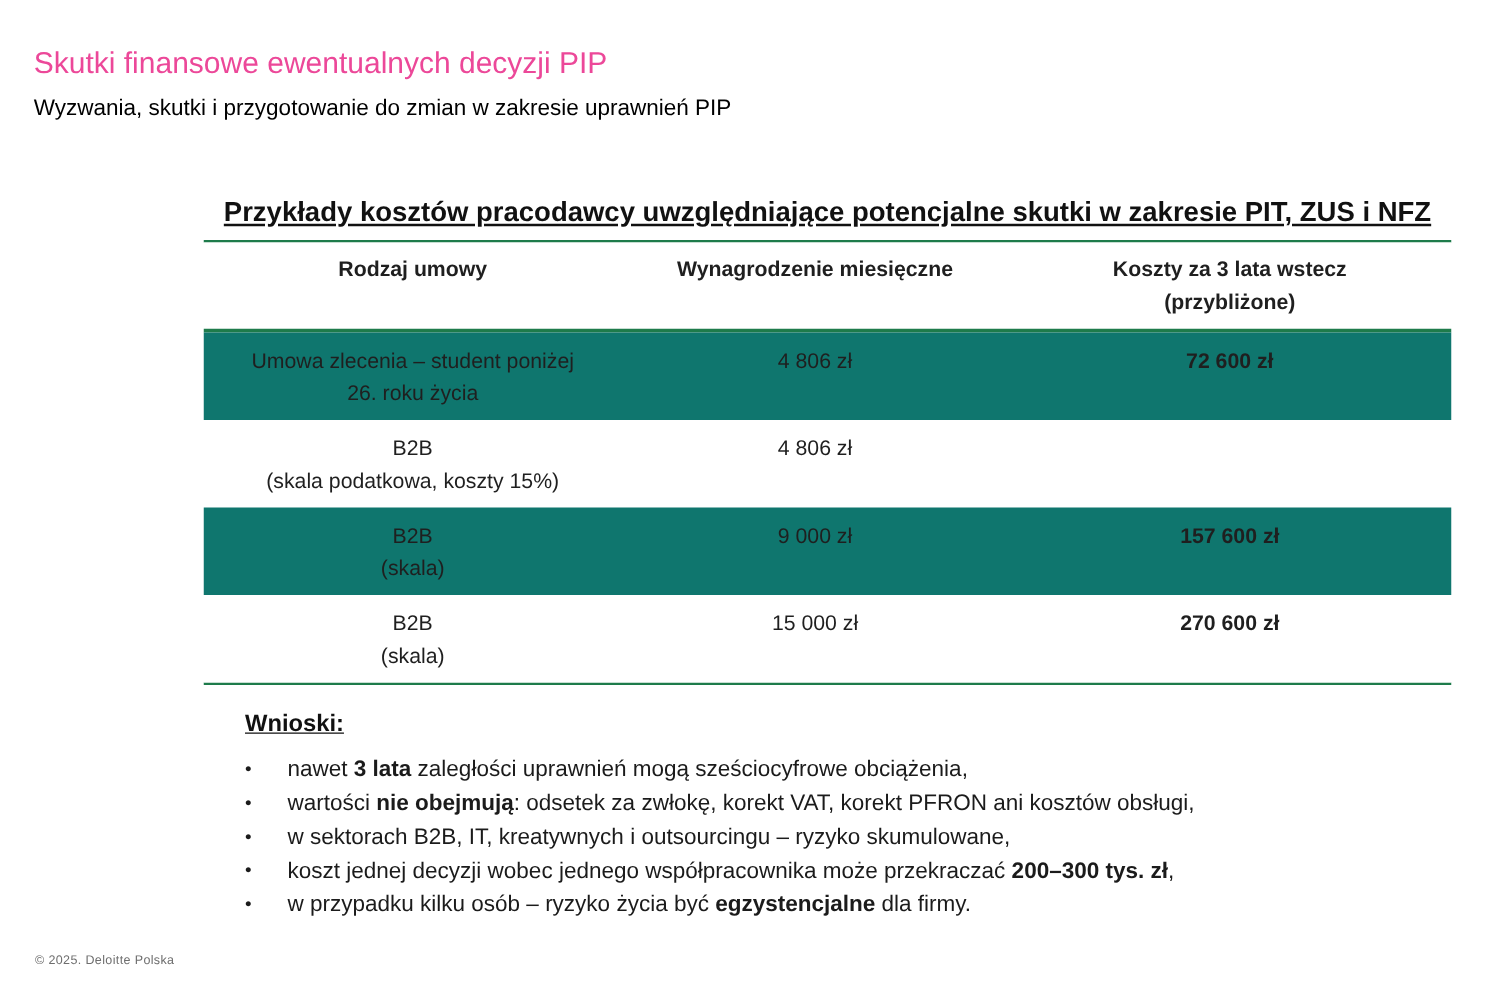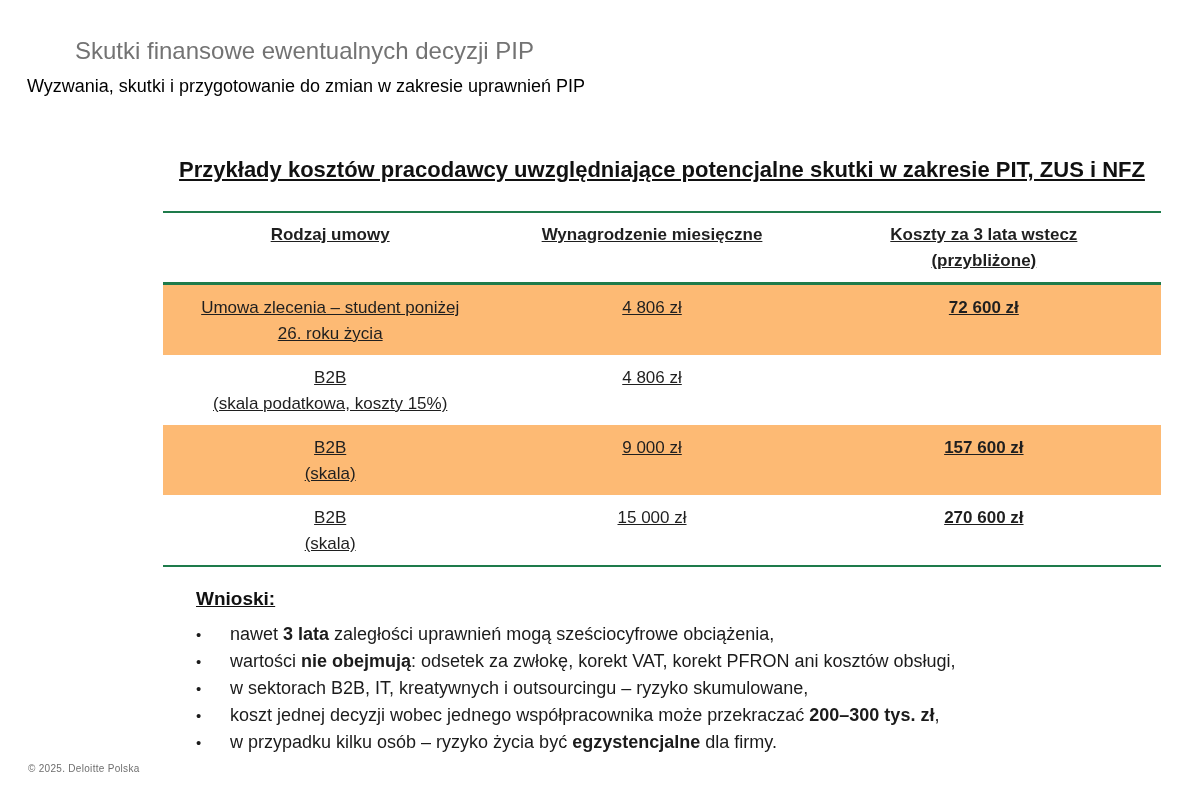--- a/index.html
+++ b/index.html
@@ -8,60 +8,59 @@
     position: relative;
     background: #ffffff;
     overflow: hidden;
     font-family: "Liberation Sans", sans-serif;
     color: #1f1f1f;
   }
 
   
   .slide-title {
     position: absolute; left: 27px; top: 36px;
-    font-size: 24px; line-height: 30px; font-weight: 400; color: #737373; margin-left: 48px;
+    font-size: 24px; line-height: 30px; font-weight: 400; color: #ec4899;
   }
   .slide-subtitle {
     position: absolute; left: 27px; top: 74px;
     font-size: 18px; line-height: 24px; font-weight: 400; color: #000000; text-align: right;
   }
 
   
   .content {
     position: absolute; left: 163px; top: 158px; width: 998px;
   }
 
   .table-title {
     text-align: center;
     font-size: 22px; line-height: 24px; font-weight: 700;
     text-decoration: underline;
     color: #111111;
   }
 
   
   .costs-table {
-    margin-top: 29px;
+    margin-top: 10px;
     border-top: 2px solid #1e7b4b;
     border-bottom: 2px solid #1e7b4b;
-    text-decoration: underline;
   }
   .thead {
     display: flex;
     border-bottom: 3px solid #1e7b4b;
     min-height: 60px;
     box-sizing: border-box;
     background: #ffffff;
   }
   .trow {
     display: flex;
     min-height: 62px;
     box-sizing: border-box;
     background: #ffffff;
   }
-  .trow.shaded { background: #fdba74; }
+  .trow.shaded { background: #0f766e; }
   .tcell {
     box-sizing: border-box;
     padding: 10px 6px 8px 6px;
     text-align: center;
     white-space: pre-line;
     font-size: 17px;
     line-height: 26px;
   }
   .c1 { width: 33.5%; }
   .c2 { width: 31%; }

